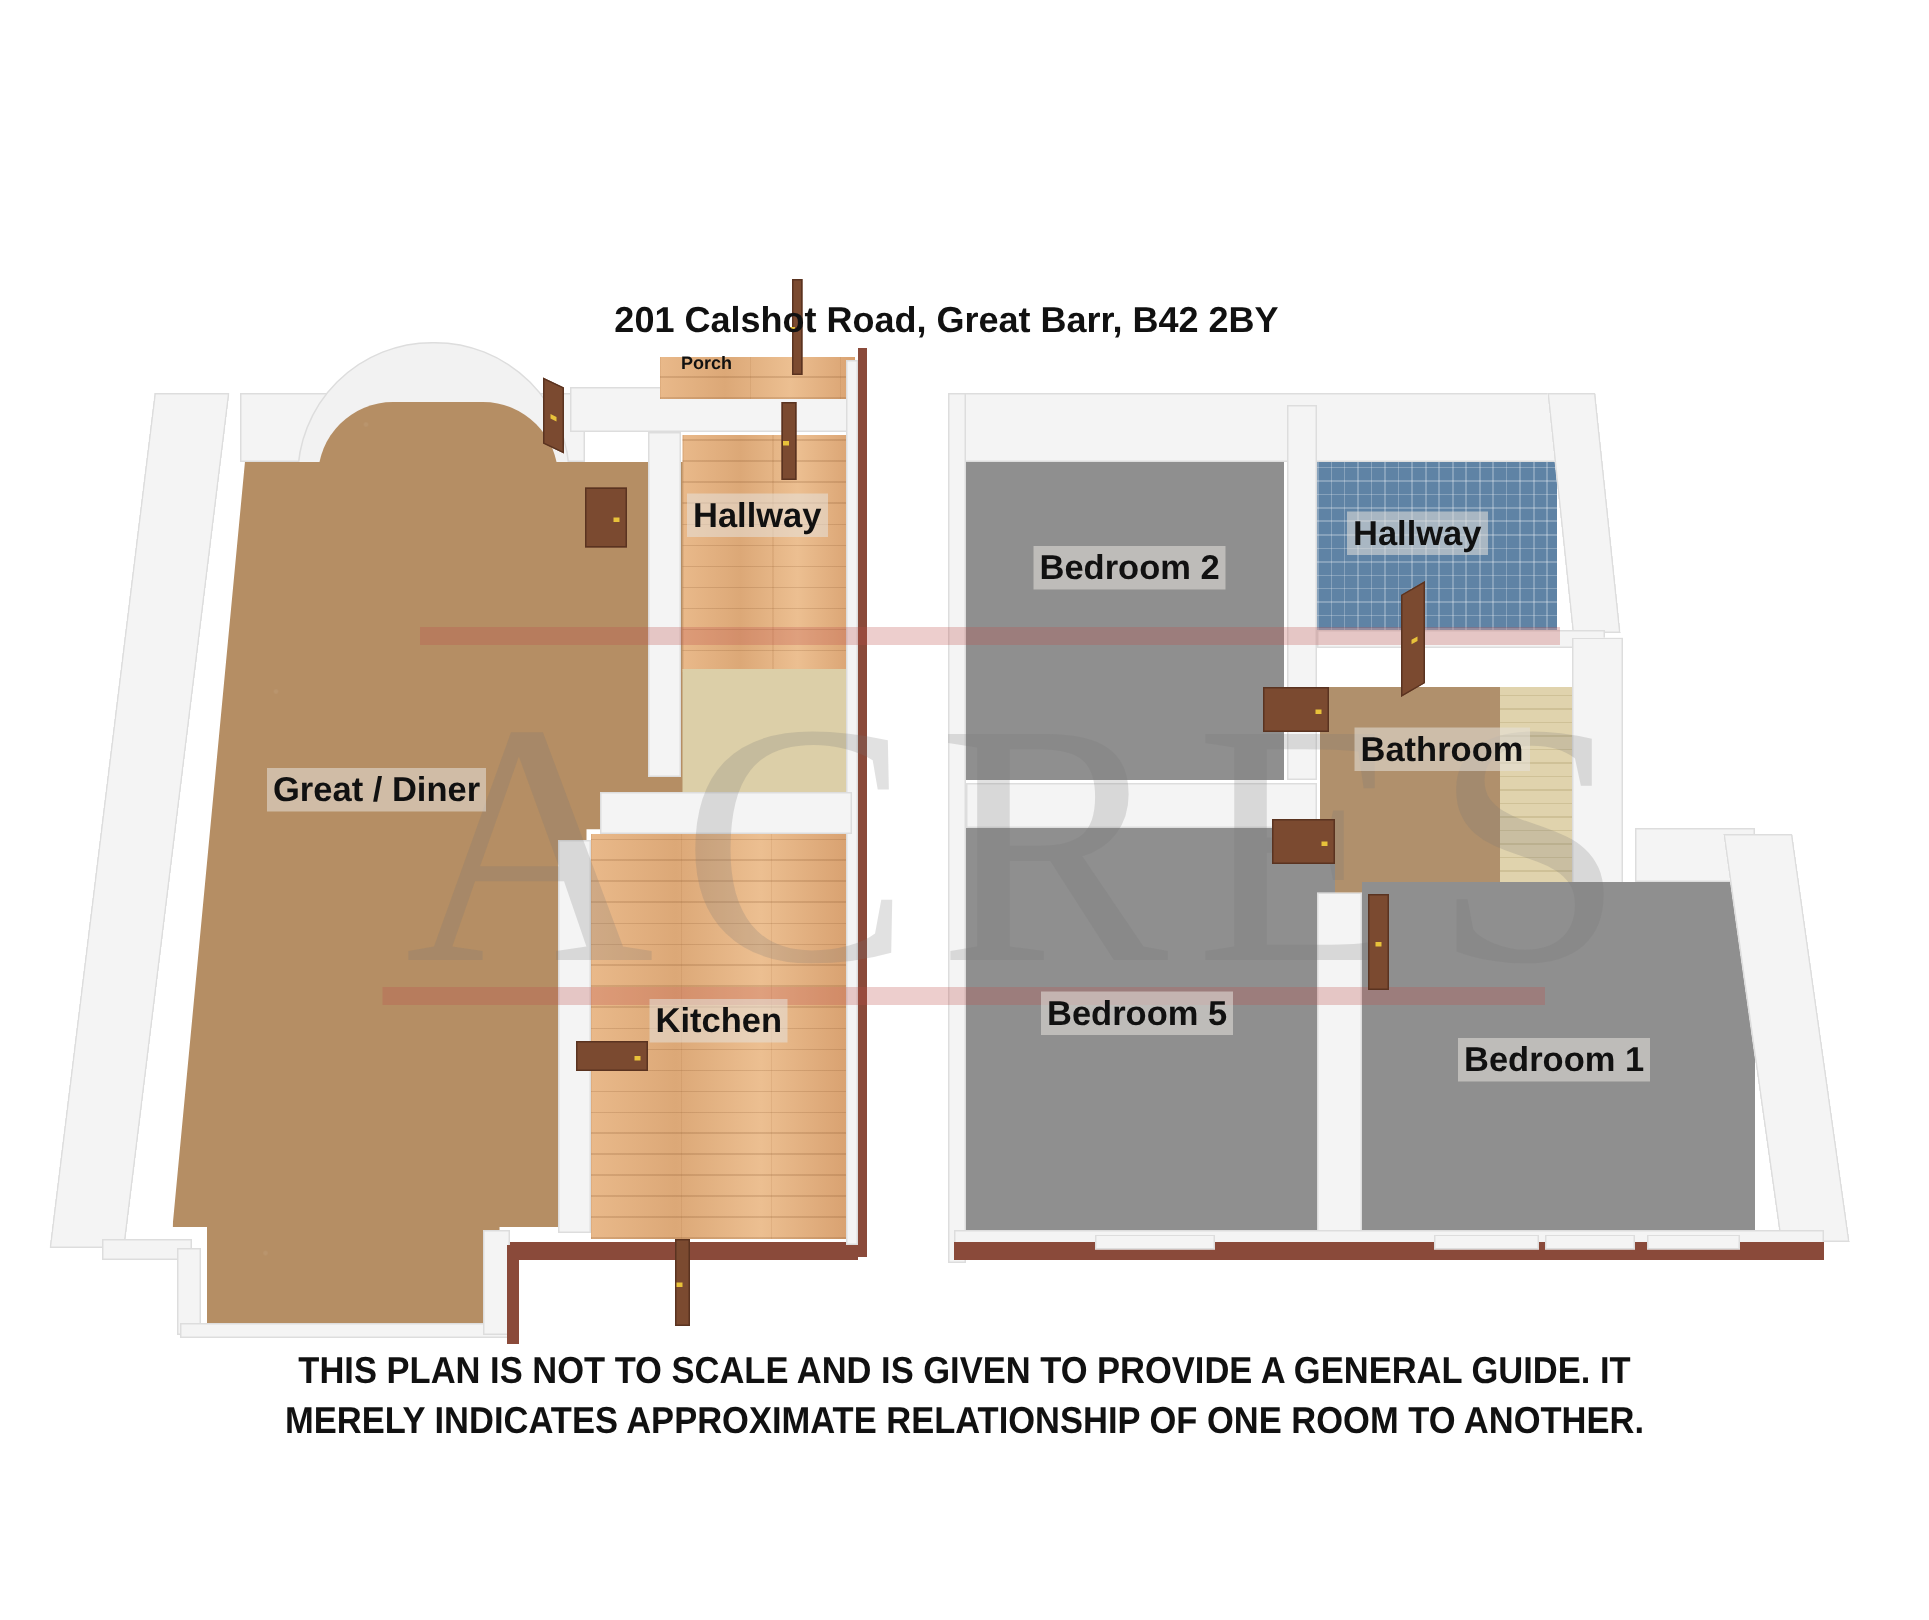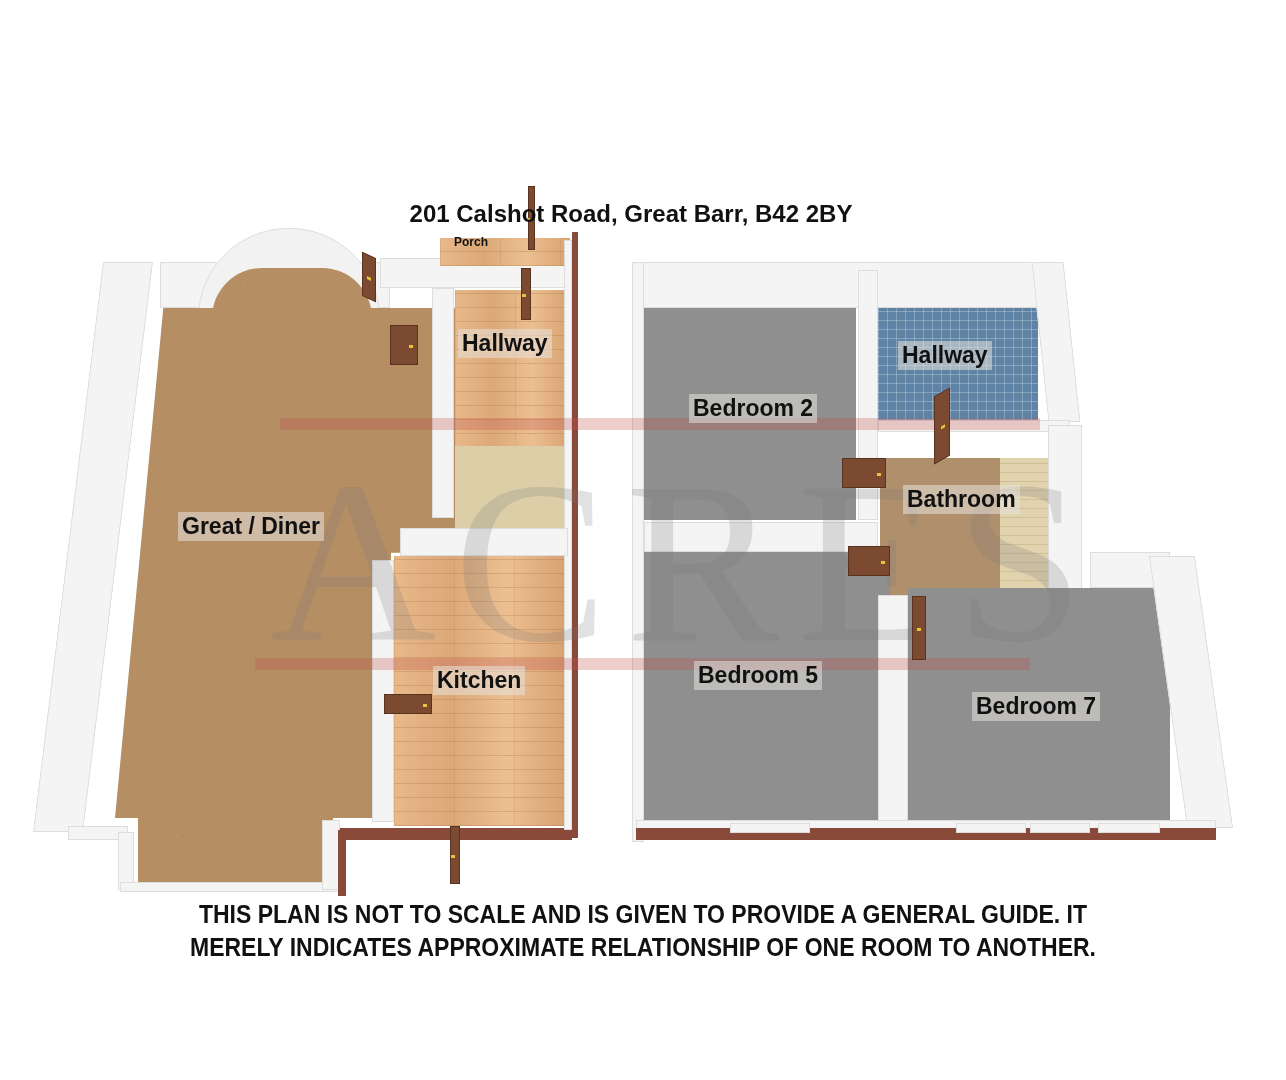--- a/index.html
+++ b/index.html
@@ -80,21 +80,21 @@
   <div class="door" style="left:384px;top:694px;width:46px;height:18px;"></div>
   <div class="door" style="left:450px;top:826px;width:8px;height:56px;"></div>
 </div>
 
 <div class="abs" style="left:0;top:0;width:1286px;height:900px;">
 
   <div class="wall" style="left:636px;top:262px;width:416px;height:46px;"></div>
   <div class="wall" style="left:632px;top:262px;width:12px;height:580px;"></div>
 
   <div class="abs grey" style="left:644px;top:308px;width:212px;height:212px;"></div>
-  <div class="label" style="left:689px;top:394px;">Bedroom 2</div>
+  <div class="label" style="left:689px;top:364px;">Bedroom 2</div>
 
   <div class="wall" style="left:858px;top:270px;width:20px;height:250px;"></div>
 
   <div class="abs tile" style="left:878px;top:308px;width:160px;height:112px;"></div>
   <div class="wall" style="left:1040px;top:262px;width:32px;height:160px;transform:skewX(6deg);"></div>
   <div class="label" style="left:898px;top:341px;">Hallway</div>
 
   <div class="wall" style="left:878px;top:420px;width:192px;height:12px;"></div>
   <div class="abs landing" style="left:880px;top:458px;width:120px;height:140px;"></div>
   <div class="abs stairs" style="left:1000px;top:458px;width:48px;height:140px;"></div>
@@ -105,21 +105,21 @@
   <div class="wall" style="left:644px;top:522px;width:234px;height:30px;"></div>
 
   <div class="abs grey" style="left:644px;top:552px;width:246px;height:268px;"></div>
   <div class="label" style="left:694px;top:661px;">Bedroom 5</div>
 
   <div class="wall" style="left:878px;top:595px;width:30px;height:228px;"></div>
 
   <div class="wall" style="left:1090px;top:552px;width:80px;height:36px;"></div>
   <div class="abs grey" style="left:908px;top:588px;width:262px;height:232px;clip-path:polygon(0 0,100% 0,100% 100%,0 100%);"></div>
   <div class="wall" style="left:1168px;top:556px;width:46px;height:272px;transform:skewX(8deg);"></div>
-  <div class="label" style="left:972px;top:692px;">Bedroom 7</div>
+  <div class="label" style="left:972px;top:692px;">Bedroom 1</div>
 
   <div class="wall" style="left:636px;top:820px;width:580px;height:10px;"></div>
   <div class="brick" style="left:636px;top:828px;width:580px;height:12px;"></div>
   <div class="wall" style="left:730px;top:823px;width:80px;height:10px;"></div>
   <div class="wall" style="left:956px;top:823px;width:70px;height:10px;"></div>
   <div class="wall" style="left:1030px;top:823px;width:60px;height:10px;"></div>
   <div class="wall" style="left:1098px;top:823px;width:62px;height:10px;"></div>
 
   <div class="door" style="left:934px;top:392px;width:14px;height:66px;transform:skewY(-30deg);"></div>
   <div class="door" style="left:842px;top:458px;width:42px;height:28px;"></div>

